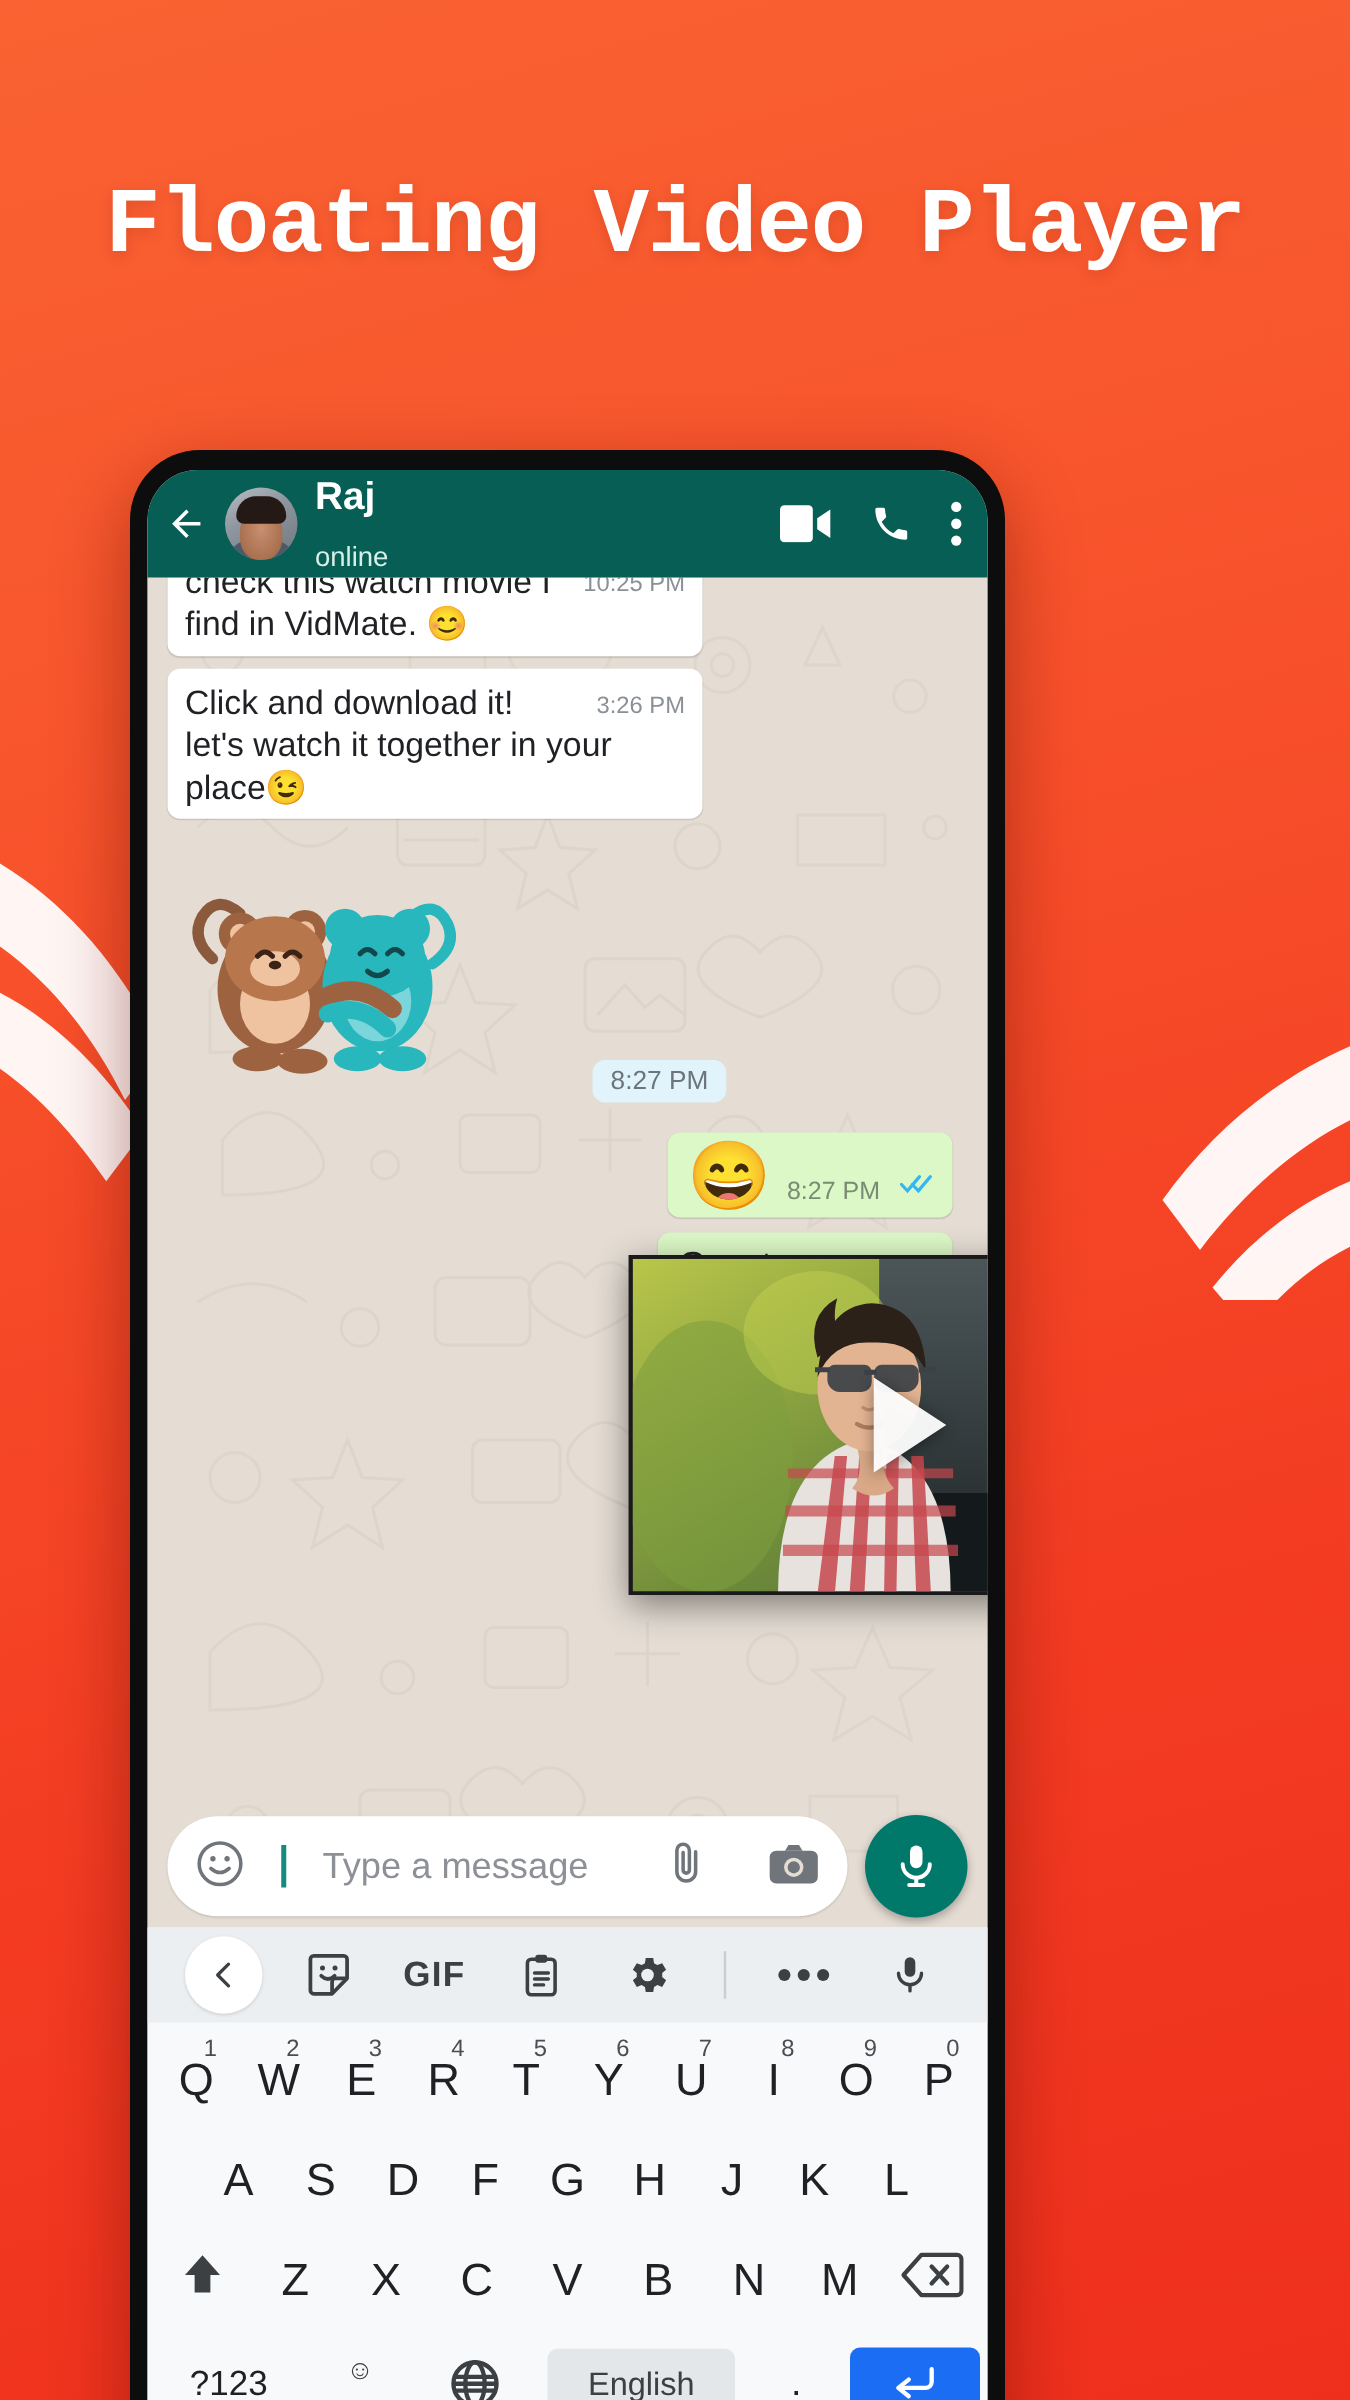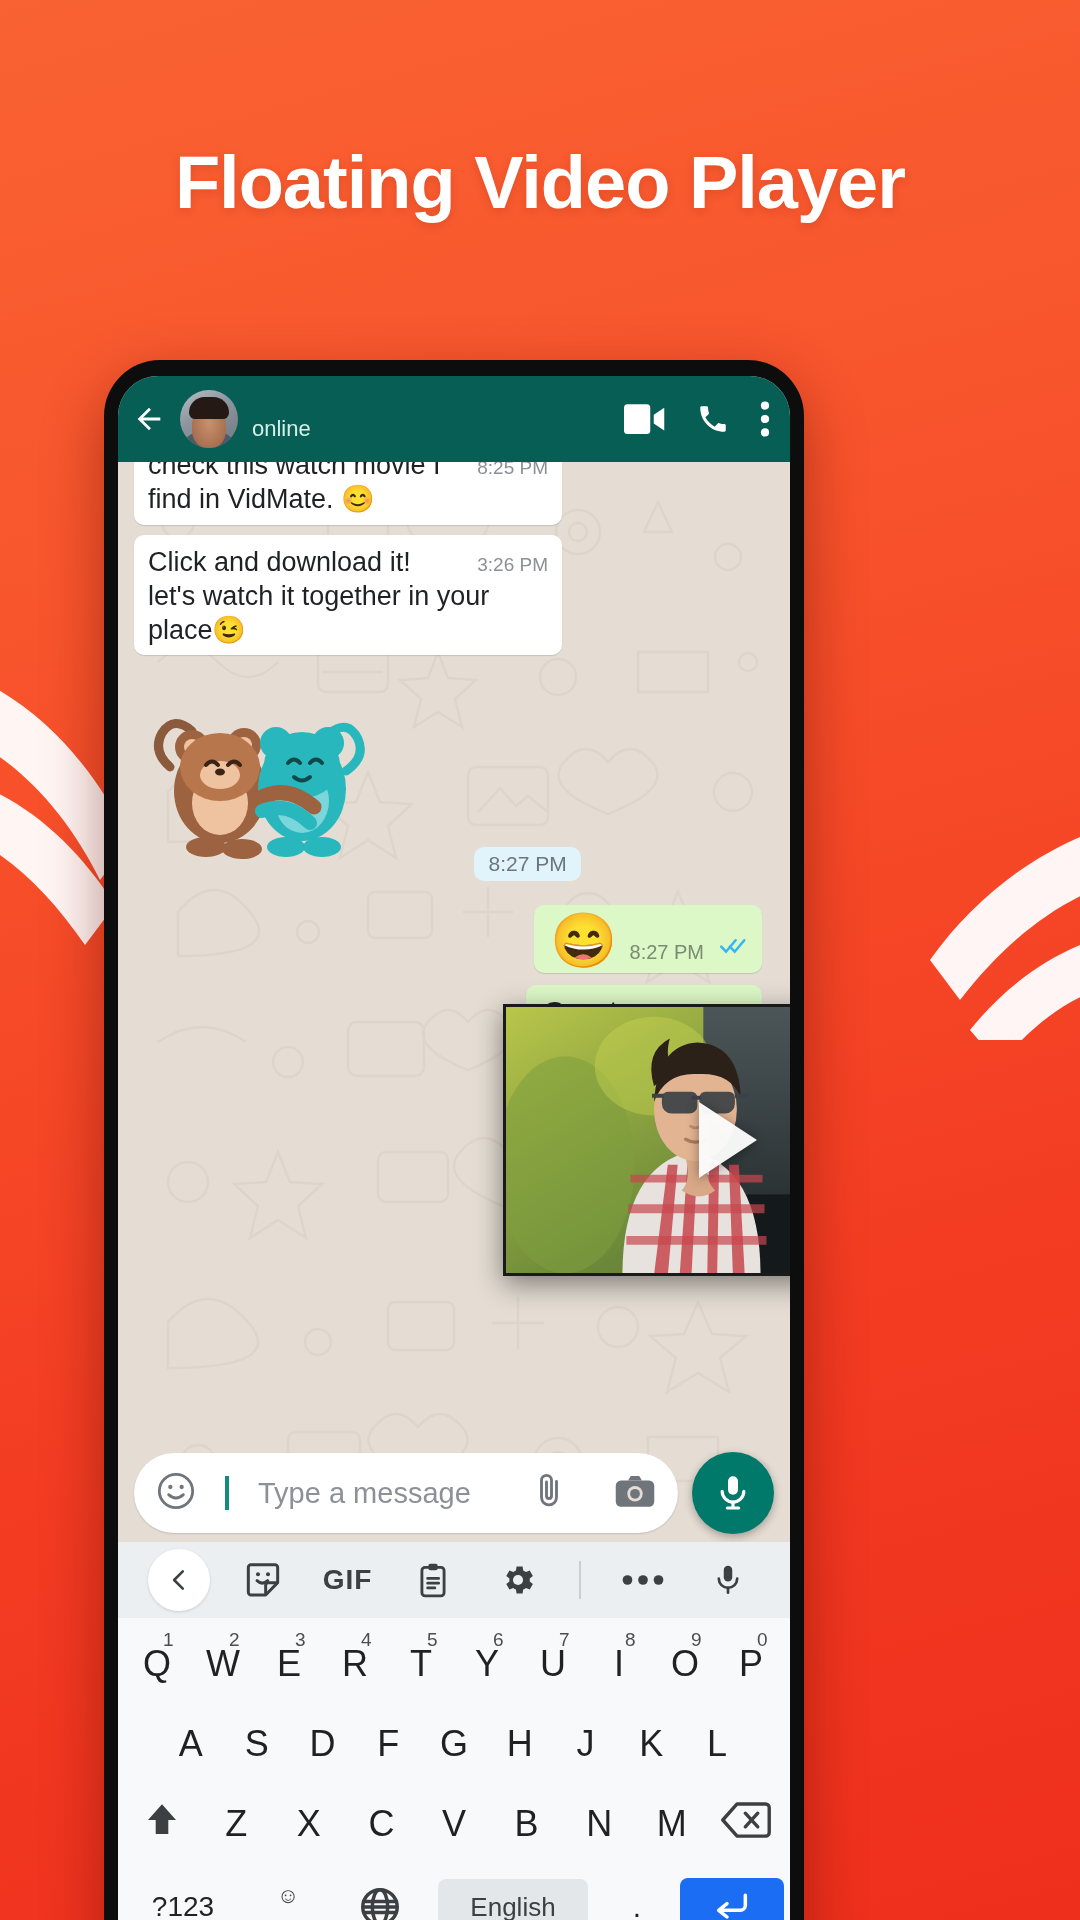--- a/index.html
+++ b/index.html
@@ -9,21 +9,21 @@
     background: linear-gradient(165deg, #f96232 0%, #f8542c 30%, #f33b22 70%, #ee2f1c 100%);
     position: relative; overflow: hidden;
   }
 
   
   .headline {
     position:absolute; top:140px; left:0; width:100%;
     text-align:center;
     font-size:74px; font-weight:bold; color:#ffffff;
     letter-spacing:-1px;
-    font-family:Liberation Sans, sans-serif;
+    font-family:Liberation Mono, monospace;
     text-shadow: 0 3px 10px rgba(120,20,0,.18);
   }
 
   
   .swoosh { position:absolute; pointer-events:none; }
   .swoosh-left  { left:-60px; top:620px;  width:330px; height:340px; }
   .swoosh-right { right:-40px; top:780px; width:300px; height:260px; }
 
   
   .phone {
@@ -219,20 +219,21 @@
         <svg width="34" height="34" viewBox="0 0 24 24">
             <path d="M20 11H7.8l5.6-5.6L12 4l-8 8 8 8 1.4-1.4L7.8 13H20z" fill="#fff"></path>
           </svg>
       </span>
       <span class="avatar">
         <span class="body"></span>
           <span class="face"></span>
           <span class="hair"></span>
       </span>
       <span class="hdr-text">
+        <div class="hdr-name">Raj</div>
         <div class="hdr-status">online</div>
       </span>
       <span class="hdr-icons">
         <span>
           <svg width="42" height="30" viewBox="0 0 24 17">
               <path d="M0 2a2 2 0 012-2h11a2 2 0 012 2v13a2 2 0 01-2 2H2a2 2 0 01-2-2V2z" fill="#fff"></path>
               <path d="M17 6l6-4v13l-6-4V6z" fill="#fff"></path>
             </svg>
         </span>
         <span>
@@ -324,21 +325,21 @@
           <path d="M60 1400 q40 -44 80 0 t-80 44z"></path>
           <rect x="230" y="1380" width="70" height="50" rx="8"></rect>
           <circle cx="400" cy="1405" r="18"></circle>
           <path d="M500 1380 q22 -26 44 0 q22 26 -44 52 q-66 -26 -44 -52 q22 -26 44 0z"></path>
         </g>
       </svg>
 
       <div class="bubbles">
 
         <div class="bub in bub-1">
-          <span class="time">8:25 PM</span>
+          <span class="time">10:25 PM</span>
           <span>check this watch movie I find in VidMate. 😊</span>
         </div>
 
         <div class="bub in bub-2">
           <span class="time">3:26 PM</span>
           <span>Click and download it! let's watch it together in your place😉</span>
         </div>
 
         <div class="sticker-wrap">
           <svg class="sticker" viewBox="0 0 224 200">

